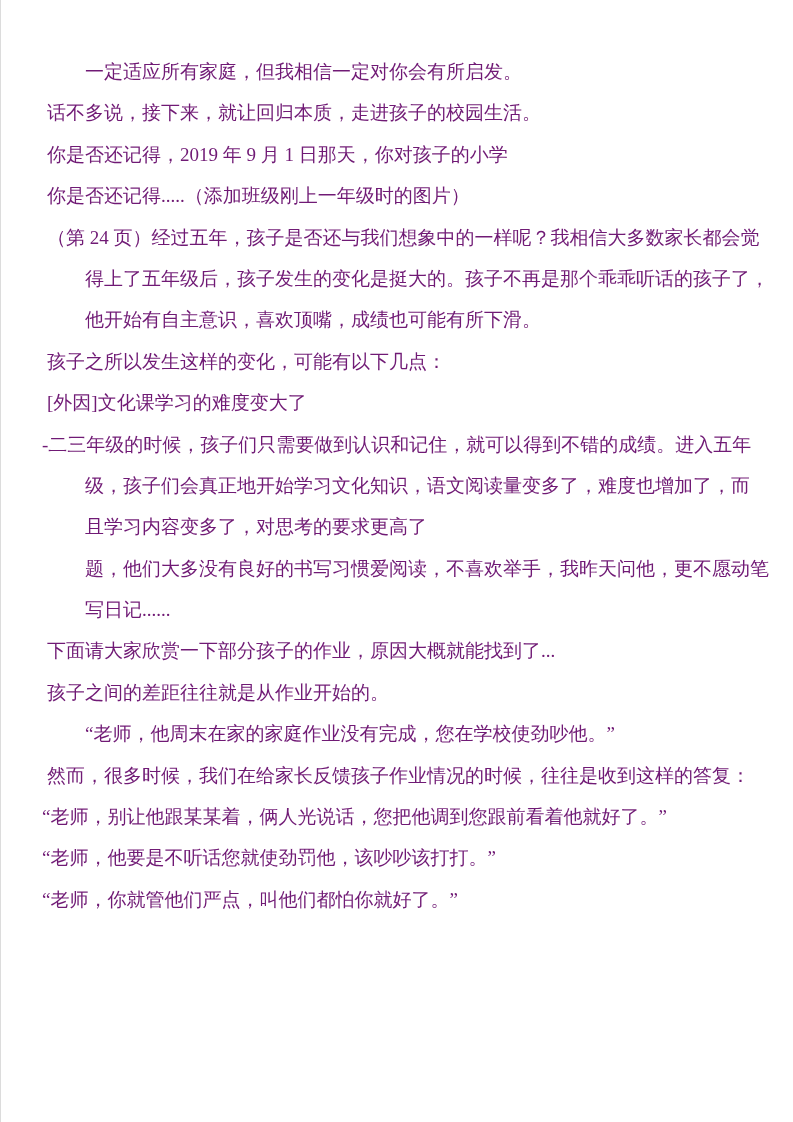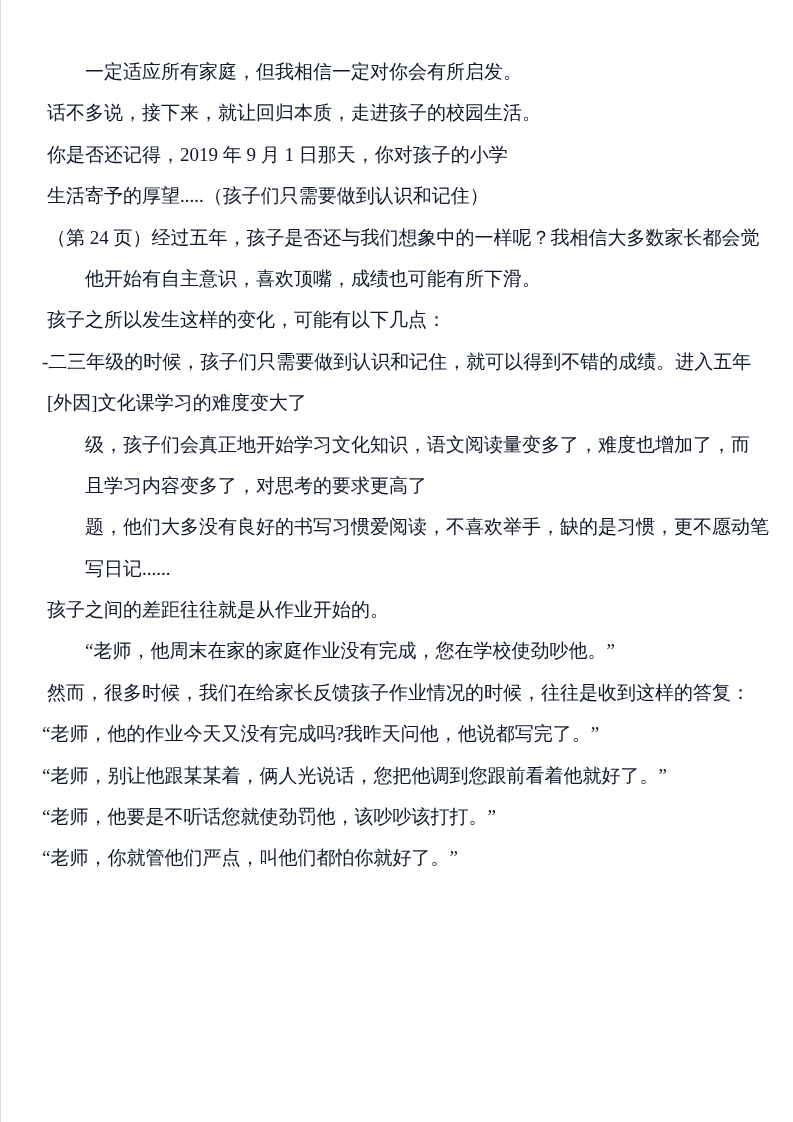--- a/index.html
+++ b/index.html
@@ -20,21 +20,21 @@
     top: 0;
     width: 1px;
     height: 100%;
     background: #dcdcdc;
   }
   .content {
     position: absolute;
     left: 47px;
     top: 51px;
     width: 706px;
-    color: #0f172a;
+    color: #701a75;
   }
   .line {
     height: 41.4px;
     line-height: 41.4px;
     font-size: 19px;
     letter-spacing: 0px;
     white-space: nowrap;
   }
   .indent {
     padding-left: 38px;
@@ -45,30 +45,31 @@
 </style>
 </head>
 <body>
 
 <div class="page-edge"></div>
 
 <div class="content">
   <div class="line indent">一定适应所有家庭，但我相信一定对你会有所启发。</div>
   <div class="line">话不多说，接下来，就让回归本质，走进孩子的校园生活。</div>
   <div class="line">你是否还记得，2019 年 9 月 1 日那天，你对孩子的小学</div>
-  <div class="line">生活寄予的厚望.....（孩子们只需要做到认识和记住）</div>
+  <div class="line">你是否还记得.....（添加班级刚上一年级时的图片）</div>
   <div class="line">（第 24 页）经过五年，孩子是否还与我们想象中的一样呢？我相信大多数家长都会觉</div>
+  <div class="line indent">得上了五年级后，孩子发生的变化是挺大的。孩子不再是那个乖乖听话的孩子了，</div>
   <div class="line indent">他开始有自主意识，喜欢顶嘴，成绩也可能有所下滑。</div>
   <div class="line">孩子之所以发生这样的变化，可能有以下几点：</div>
+  <div class="line">[外因]文化课学习的难度变大了</div>
   <div class="line hang">-二三年级的时候，孩子们只需要做到认识和记住，就可以得到不错的成绩。进入五年</div>
-  <div class="line">[外因]文化课学习的难度变大了</div>
   <div class="line indent">级，孩子们会真正地开始学习文化知识，语文阅读量变多了，难度也增加了，而</div>
   <div class="line indent">且学习内容变多了，对思考的要求更高了</div>
-  <div class="line indent">题，他们大多没有良好的书写习惯爱阅读，不喜欢举手，缺的是习惯，更不愿动笔</div>
+  <div class="line indent">题，他们大多没有良好的书写习惯爱阅读，不喜欢举手，我昨天问他，更不愿动笔</div>
   <div class="line indent">写日记......</div>
+  <div class="line">下面请大家欣赏一下部分孩子的作业，原因大概就能找到了...</div>
   <div class="line">孩子之间的差距往往就是从作业开始的。</div>
   <div class="line indent">“老师，他周末在家的家庭作业没有完成，您在学校使劲吵他。”</div>
   <div class="line">然而，很多时候，我们在给家长反馈孩子作业情况的时候，往往是收到这样的答复：</div>
-  <div class="line hang">“老师，他的作业今天又没有完成吗?我昨天问他，他说都写完了。”</div>
   <div class="line hang">“老师，别让他跟某某着，俩人光说话，您把他调到您跟前看着他就好了。”</div>
   <div class="line hang">“老师，他要是不听话您就使劲罚他，该吵吵该打打。”</div>
   <div class="line hang">“老师，你就管他们严点，叫他们都怕你就好了。”</div>
 </div>
 
 </body></html>

